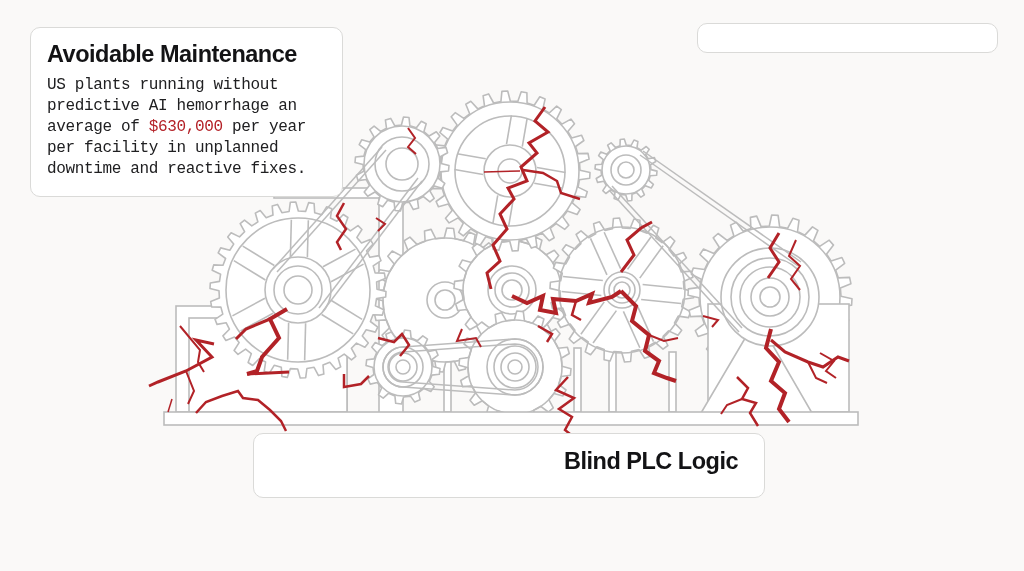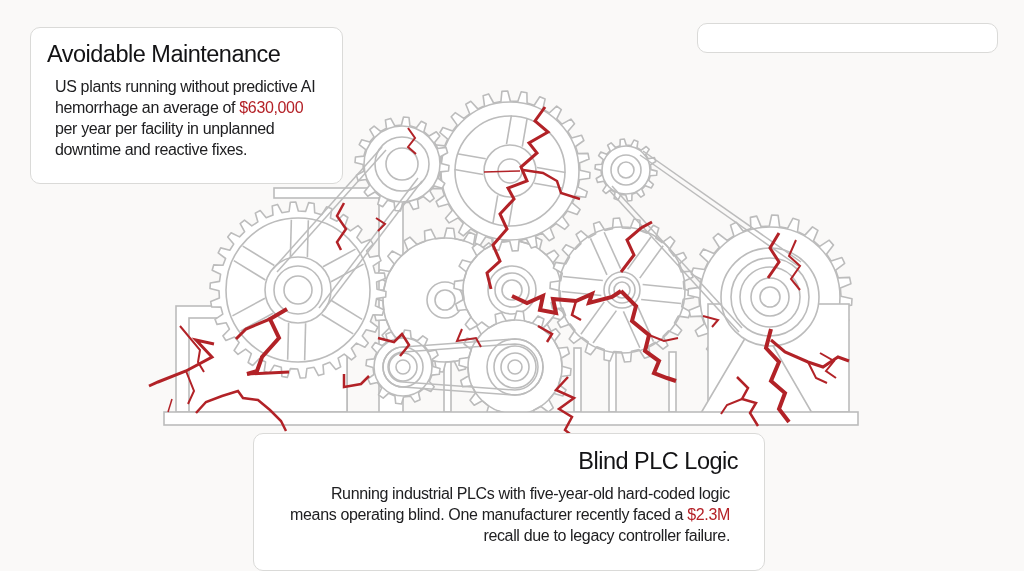--- a/index.html
+++ b/index.html
@@ -10,25 +10,25 @@
     -webkit-font-smoothing:antialiased;
   }
   .stage{position:absolute;inset:0;}
   svg.machine{position:absolute;left:0;top:0;width:1024px;height:571px;z-index:1;}
   .card{
     position:absolute;z-index:2;box-sizing:border-box;
     background:#ffffff;border:1.5px solid #dadad8;border-radius:10px;
     padding:13px 16px 15px 16px;color:#1d1d1f;
   }
   .card h2{
-    margin:0 0 7px 0;font-size:23.5px;font-weight:400;color:#131315;
+    margin:0 0 7px 0;font-size:23.5px;font-weight:700;color:#131315;
     letter-spacing:-0.5px;line-height:1.15;
   }
   .card p{
-    margin:8px;font-size:16px;line-height:1.32;letter-spacing:-0.35px;color:#202022;
+    margin:0;font-size:16px;line-height:1.32;letter-spacing:-0.35px;color:#202022;font-family:Liberation Mono, monospace;
   }
   .hl{color:#b42127;font-weight:400;}
   #card-maintenance{left:30px;top:27px;width:313px;}
   #card-scrap{left:697px;top:23px;width:301px;}
   #card-plc{left:253px;top:433px;width:512px;text-align:right;padding:14px 26px 16px 26px;}
   #card-plc h2{margin-bottom:6px;}
 </style>
 </head>
 <body>
 
@@ -176,16 +176,15 @@
   <div class="card" id="card-maintenance">
     <h2>Avoidable Maintenance</h2>
     <p><span>US plants running without predictive AI hemorrhage an average of </span><span class="hl">$630,000</span><span> per year per facility in unplanned downtime and reactive fixes.</span></p>
   </div>
 
   <div class="card" id="card-scrap">
   </div>
 
   <div class="card" id="card-plc">
     <h2>Blind PLC Logic</h2>
-    <p><span>Running industrial PLCs with five-year-old hard-coded logic means operating blind. One manufacturer recently faced a </span><span class="hl">$2.3M</span><span> recall due to legacy controller failure.</span></p>
   </div>
 
 </div>
 
 </body></html>

